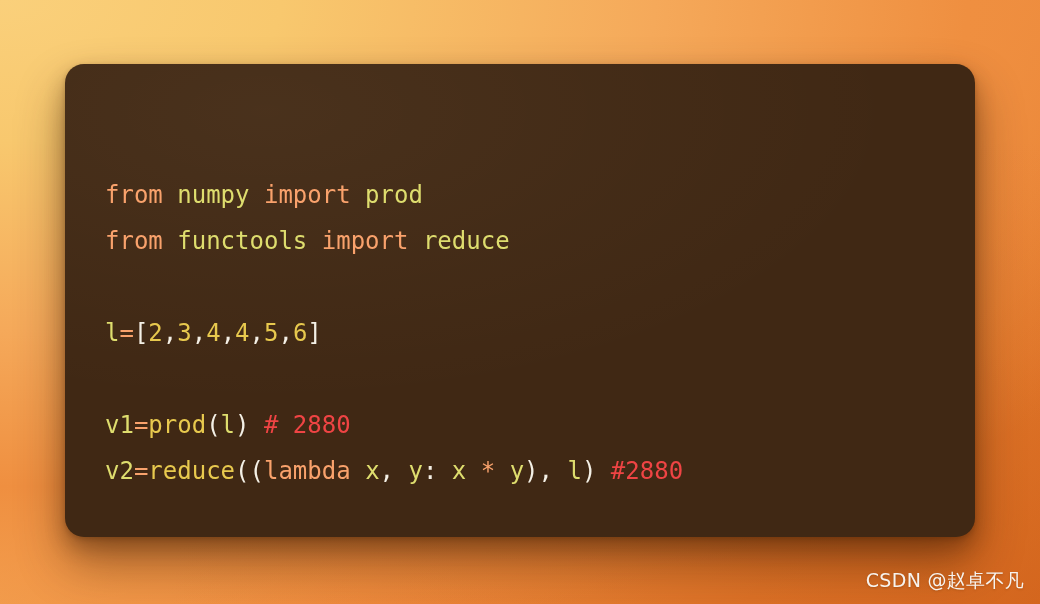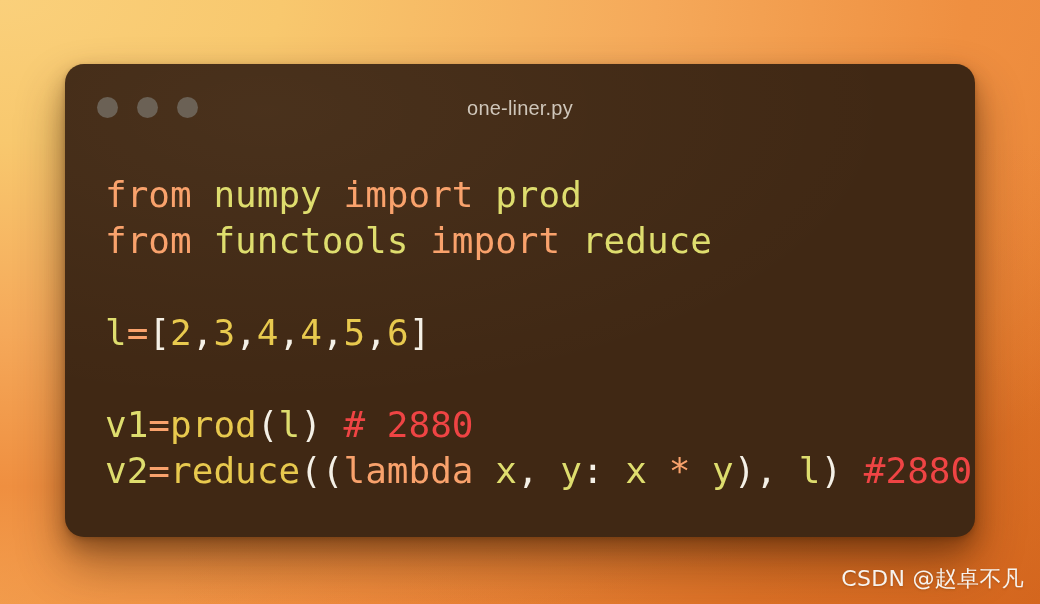--- a/index.html
+++ b/index.html
@@ -92,21 +92,21 @@
     letter-spacing: 0.2px;
   }
 
   
   #code-area {
     position: absolute;
     left: 40px;
     top: 108px;
     right: 24px;
     font-family: "DejaVu Sans Mono", monospace;
-    font-size: 36px;
+    font-size: 24px;
     line-height: 46px;
     white-space: pre;
   }
   .code-line {
     height: 46px;
     white-space: pre;
   }
   .code-line.blank {
     height: 46px;
   }
@@ -120,43 +120,35 @@
   .t-number   { color: #e8c94e; }
   .t-comment  { color: #ef4444; }
   .t-plain    { color: #f4f0e6; }
 
   
   #watermark {
     position: absolute;
     right: 16px;
     bottom: 10px;
     font-family: "DejaVu Sans", sans-serif;
-    font-size: 22px;
+    font-size: 19px;
     color: #f7f3ee;
     text-shadow: 0 1px 2px rgba(120, 55, 10, 0.35);
     letter-spacing: 0.3px;
   }
 </style>
 </head>
 <body>
 
 <div id="stage">
 
   <div id="bg-vignette"></div>
 
   <div id="code-card">
     <div id="card-sheen"></div>
 
-    <div id="title-bar">
-      <div id="traffic-lights">
-        <span class="dot"></span>
-        <span class="dot"></span>
-        <span class="dot"></span>
-      </div>
-      <div id="window-title">one-liner.py</div>
-    </div>
 
     <div id="code-area"><div class="code-line"><span class="t-keyword">from</span><span class="t-plain"> </span><span class="t-name">numpy</span><span class="t-plain"> </span><span class="t-keyword">import</span><span class="t-plain"> </span><span class="t-name">prod</span></div><div class="code-line"><span class="t-keyword">from</span><span class="t-plain"> </span><span class="t-name">functools</span><span class="t-plain"> </span><span class="t-keyword">import</span><span class="t-plain"> </span><span class="t-name">reduce</span></div><div class="code-line blank"></div><div class="code-line"><span class="t-name">l</span><span class="t-op">=</span><span class="t-punct">[</span><span class="t-number">2</span><span class="t-punct">,</span><span class="t-number">3</span><span class="t-punct">,</span><span class="t-number">4</span><span class="t-punct">,</span><span class="t-number">4</span><span class="t-punct">,</span><span class="t-number">5</span><span class="t-punct">,</span><span class="t-number">6</span><span class="t-punct">]</span></div><div class="code-line blank"></div><div class="code-line"><span class="t-name">v1</span><span class="t-op">=</span><span class="t-func">prod</span><span class="t-punct">(</span><span class="t-name">l</span><span class="t-punct">)</span><span class="t-plain"> </span><span class="t-comment"># 2880</span></div><div class="code-line"><span class="t-name">v2</span><span class="t-op">=</span><span class="t-func">reduce</span><span class="t-punct">((</span><span class="t-keyword">lambda</span><span class="t-plain"> </span><span class="t-name">x</span><span class="t-punct">, </span><span class="t-name">y</span><span class="t-punct">: </span><span class="t-name">x</span><span class="t-plain"> </span><span class="t-op">*</span><span class="t-plain"> </span><span class="t-name">y</span><span class="t-punct">), </span><span class="t-name">l</span><span class="t-punct">)</span><span class="t-plain"> </span><span class="t-comment">#2880</span></div></div>
   </div>
 
   <div id="watermark">CSDN @赵卓不凡</div>
 
 </div>
 
 </body></html>

